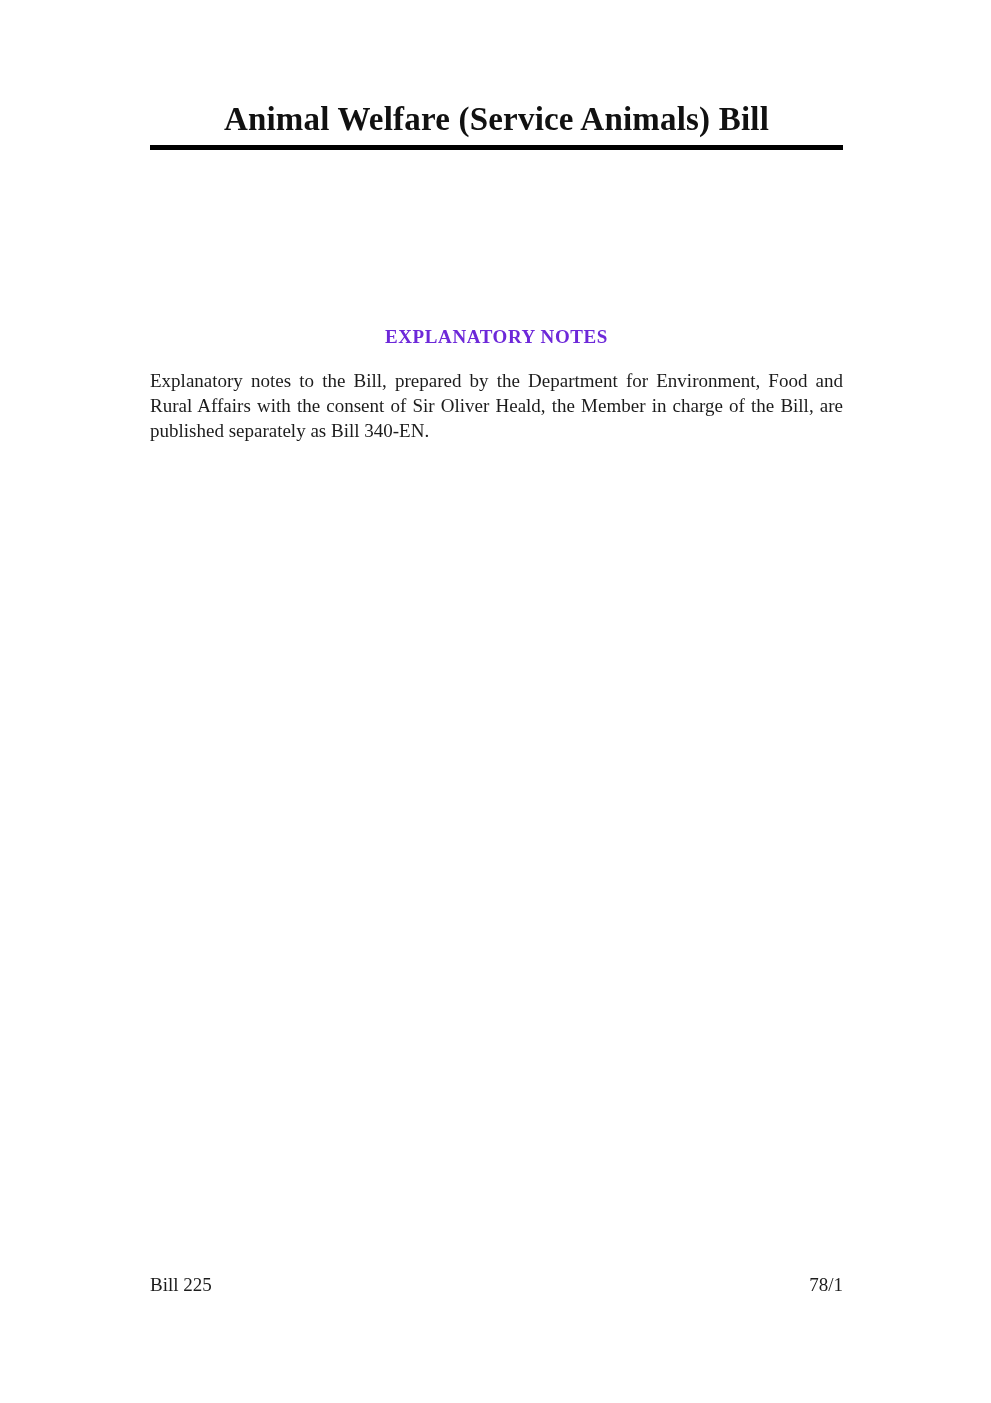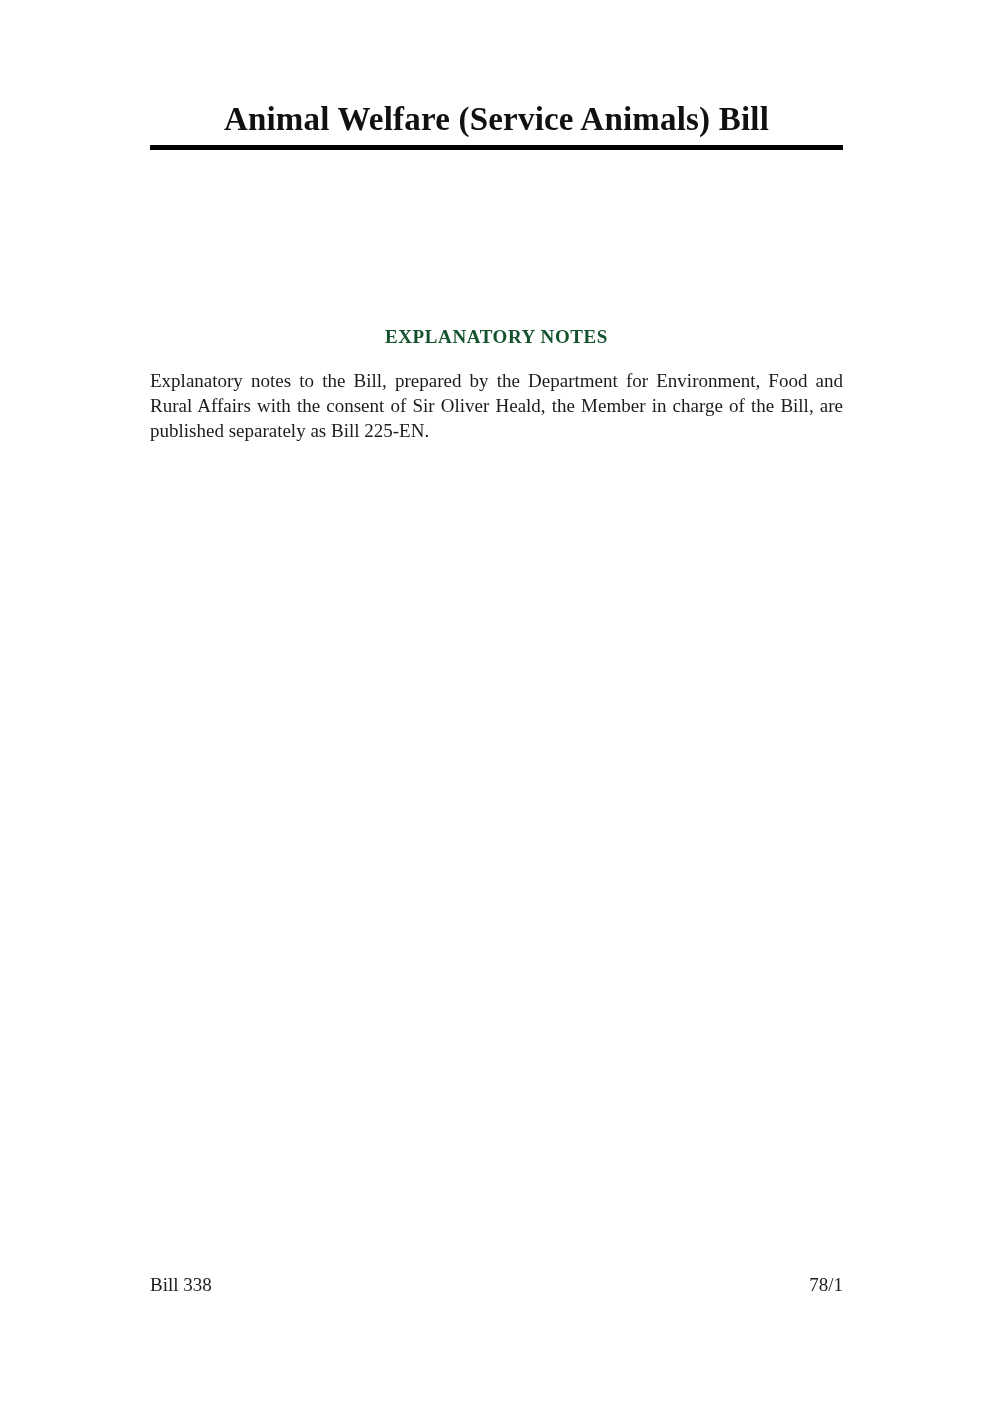--- a/index.html
+++ b/index.html
@@ -42,21 +42,21 @@
     border-top: 2px solid #000000;
     border-bottom: 3px solid #000000;
     width: 100%;
   }
 
   .notes-heading {
     margin-top: 176px;
     text-align: center;
     font-size: 19px;
     letter-spacing: 0.6px;
-    color: #14532d;
+    color: #6d28d9;
   }
 
   .body-paragraph {
     margin-top: 20px;
     font-size: 19px;
     line-height: 1.32;
     text-align: justify;
     text-justify: inter-word;
     color: #1c1c1c;
   }
@@ -78,21 +78,21 @@
 
 <div class="page">
   <div class="content">
 
     <h1 class="bill-title">Animal Welfare (Service Animals) Bill</h1>
 
     <div class="head-rule"></div>
 
     <h2 class="notes-heading">EXPLANATORY NOTES</h2>
 
-    <p class="body-paragraph">Explanatory notes to the Bill, prepared by the Department for Environment, Food and Rural Affairs with the consent of Sir Oliver Heald, the Member in charge of the Bill, are published separately as Bill 225-EN.</p>
+    <p class="body-paragraph">Explanatory notes to the Bill, prepared by the Department for Environment, Food and Rural Affairs with the consent of Sir Oliver Heald, the Member in charge of the Bill, are published separately as Bill 340-EN.</p>
 
   </div>
 
   <div class="footer">
-    <span class="footer-left">Bill 338</span>
+    <span class="footer-left">Bill 225</span>
     <span class="footer-right">78/1</span>
   </div>
 </div>
 
 </body></html>

